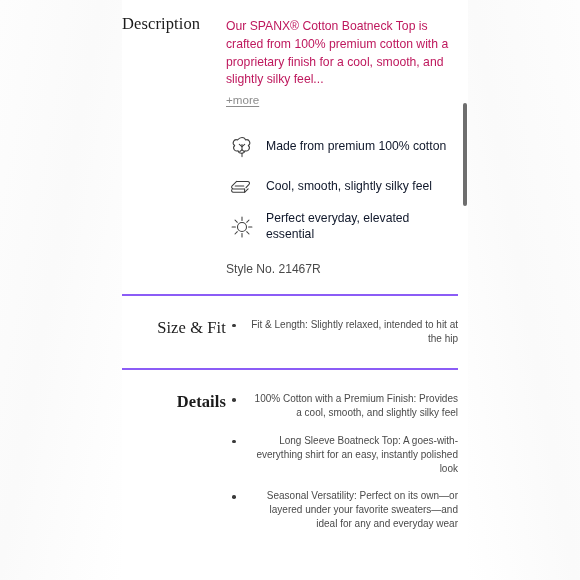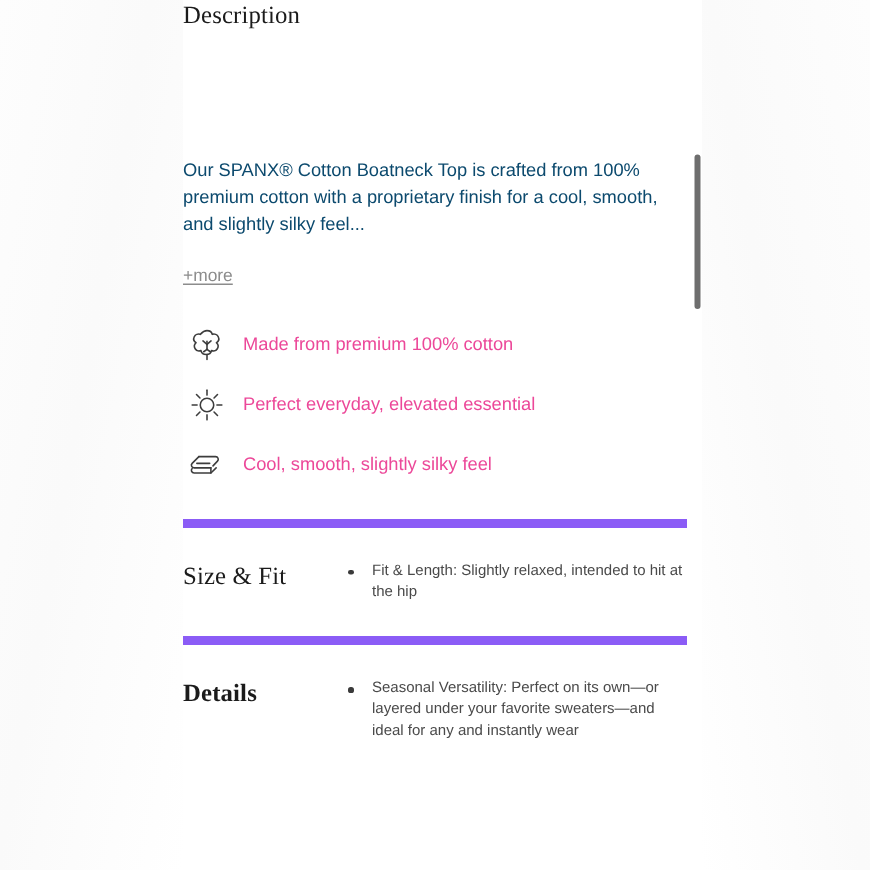--- a/index.html
+++ b/index.html
@@ -46,21 +46,21 @@
     top: 0;
     width: 336px;
   }
 
   
   .section {
     display: flex;
     align-items: flex-start;
     position: relative;
   }
-  .section + .section { border-top: 6px solid #8b5cf6; }
+  .section + .section { border-top: 2px solid #8b5cf6; text-align: right; }
 
   .sec-label {
     width: 104px;
     flex: 0 0 104px;
     font-family: "Liberation Serif", serif;
     font-size: 16.5px;
     letter-spacing: 0.1px;
     color: #1b1b1b;
     line-height: 1.1;
   }
@@ -68,40 +68,39 @@
   .sec-body {
     flex: 1 1 auto;
     min-width: 0;
     color: #4a4a4a;
     font-size: 12.2px;
     line-height: 1.42;
   }
 
   
   #section-description {
-    padding: 4px 0 16px 0;
-    flex-direction: column;
+    padding: 18px 0 16px 0;
   }
   #section-description .sec-label { margin-top: -3px; }
 
   #section-size-fit   { padding: 22px 0 22px 0; }
   #section-size-fit .sec-label { margin-top: 1px; }
 
   #section-details    { padding: 22px 0 24px 0; }
   #section-details .sec-label { margin-top: 1px; font-weight: bold; }
 
   .desc-para {
-    color: #0c4a6e;
+    color: #be185d;
     font-size: 12.2px;
     line-height: 1.46;
   }
 
   .more-link {
     display: inline-block;
-    margin-top: 18px;
+    margin-top: 3px;
     font-size: 11.6px;
     color: #8c8c8c;
     text-decoration: underline;
     text-underline-offset: 2px;
     cursor: pointer;
   }
 
   
   .features { margin-top: 17px; }
 
@@ -117,21 +116,21 @@
     height: 32px;
     display: flex;
     align-items: center;
     justify-content: center;
     color: #3d3d3d;
   }
   .feature-icon svg { display: block; }
   .feature-text {
     margin-left: 8px;
     font-size: 12.2px;
-    color: #ec4899;
+    color: #0f172a;
     line-height: 1.3;
   }
 
   .style-no {
     margin-top: 14px;
     font-size: 12.1px;
     color: #4a4a4a;
   }
 
   
@@ -206,71 +205,74 @@
                 <path d="M13 3.4c1.9 0 3.2 1.1 3.5 2.5 1.5-.5 3.3.1 4 1.6.7 1.5.1 3.2-1.2 4 1.1 1 1.4 2.7.6 4-.8 1.3-2.5 1.8-3.9 1.2-.3 1.5-1.6 2.6-3.5 2.6s-3.2-1.1-3.5-2.6c-1.4.6-3.1.1-3.9-1.2-.8-1.3-.5-3 .6-4-1.3-.8-1.9-2.5-1.2-4 .7-1.5 2.5-2.1 4-1.6C9.8 4.5 11.1 3.4 13 3.4z"></path>
                 <path d="M13 19.3v3.3"></path>
                 <path d="M13 15.6v-5"></path>
                 <path d="M13 12.6l-2.7-2.3"></path>
                 <path d="M13 12.6l2.7-2.3"></path>
                 <path d="M13 15.9l-2.2 1.6"></path>
                 <path d="M13 15.9l2.2 1.6"></path>
               </svg>
             </span>
             <span class="feature-text">Made from premium 100% cotton</span>
+          </div>
+
+          <div class="feature-row">
+            <span class="feature-icon">
+              <svg width="26" height="26" viewBox="0 0 26 26" fill="none" stroke="currentColor" stroke-width="1.05" stroke-linecap="round" stroke-linejoin="round">
+                <path d="M7.6 7.4h11.1c1.6 0 2.4 1.9 1.3 3L17 13.6"></path>
+                <path d="M7.6 7.4 3.1 11.9c-1.1 1.1-.3 3 1.3 3h11.2"></path>
+                <path d="M15.6 14.9v3.4H4.4c-1.6 0-2.4-1.9-1.3-3"></path>
+                <path d="M15.6 18.3l3.5-3.4"></path>
+                <path d="M6.2 11.9h8.6"></path>
+              </svg>
+            </span>
+            <span class="feature-text">Cool, smooth, slightly silky feel</span>
           </div>
 
           <div class="feature-row">
             <span class="feature-icon">
               <svg width="26" height="26" viewBox="0 0 26 26" fill="none" stroke="currentColor" stroke-width="1.05" stroke-linecap="round" stroke-linejoin="round">
                 <circle cx="13" cy="13" r="4.5"></circle>
                 <path d="M13 3.1v3.3"></path>
                 <path d="M13 19.6v3.3"></path>
                 <path d="M3.1 13h3.3"></path>
                 <path d="M19.6 13h3.3"></path>
                 <path d="M6 6l2.3 2.3"></path>
                 <path d="M17.7 17.7 20 20"></path>
                 <path d="M20 6l-2.3 2.3"></path>
                 <path d="M8.3 17.7 6 20"></path>
               </svg>
             </span>
             <span class="feature-text">Perfect everyday, elevated essential</span>
           </div>
 
-          <div class="feature-row">
-            <span class="feature-icon">
-              <svg width="26" height="26" viewBox="0 0 26 26" fill="none" stroke="currentColor" stroke-width="1.05" stroke-linecap="round" stroke-linejoin="round">
-                <path d="M7.6 7.4h11.1c1.6 0 2.4 1.9 1.3 3L17 13.6"></path>
-                <path d="M7.6 7.4 3.1 11.9c-1.1 1.1-.3 3 1.3 3h11.2"></path>
-                <path d="M15.6 14.9v3.4H4.4c-1.6 0-2.4-1.9-1.3-3"></path>
-                <path d="M15.6 18.3l3.5-3.4"></path>
-                <path d="M6.2 11.9h8.6"></path>
-              </svg>
-            </span>
-            <span class="feature-text">Cool, smooth, slightly silky feel</span>
-          </div>
-
         </div>
 
+        <div class="style-no">Style No. 21467R</div>
       </div>
     </div>
 
     <div class="section" id="section-size-fit">
       <div class="sec-label">Size &amp; Fit</div>
       <div class="sec-body">
         <ul class="bullets">
           <li>Fit &amp; Length: Slightly relaxed, intended to hit at the hip</li>
         </ul>
       </div>
     </div>
 
     <div class="section" id="section-details">
       <div class="sec-label">Details</div>
       <div class="sec-body">
         <ul class="bullets">
-          <li>Seasonal Versatility: Perfect on its own—or layered under your favorite sweaters—and ideal for any and instantly wear</li>
+          <li>100% Cotton with a Premium Finish: Provides a cool, smooth, and slightly silky feel</li>
+          <li>Long Sleeve Boatneck Top: A goes-with-everything shirt for an easy, instantly polished look</li>
+          <li>Seasonal Versatility: Perfect on its own—or layered under your favorite sweaters—and ideal for any and everyday wear</li>
         </ul>
       </div>
     </div>
 
   </div>
 
   <div class="scrollbar-track">
     <div class="scrollbar-thumb"></div>
   </div>
 

